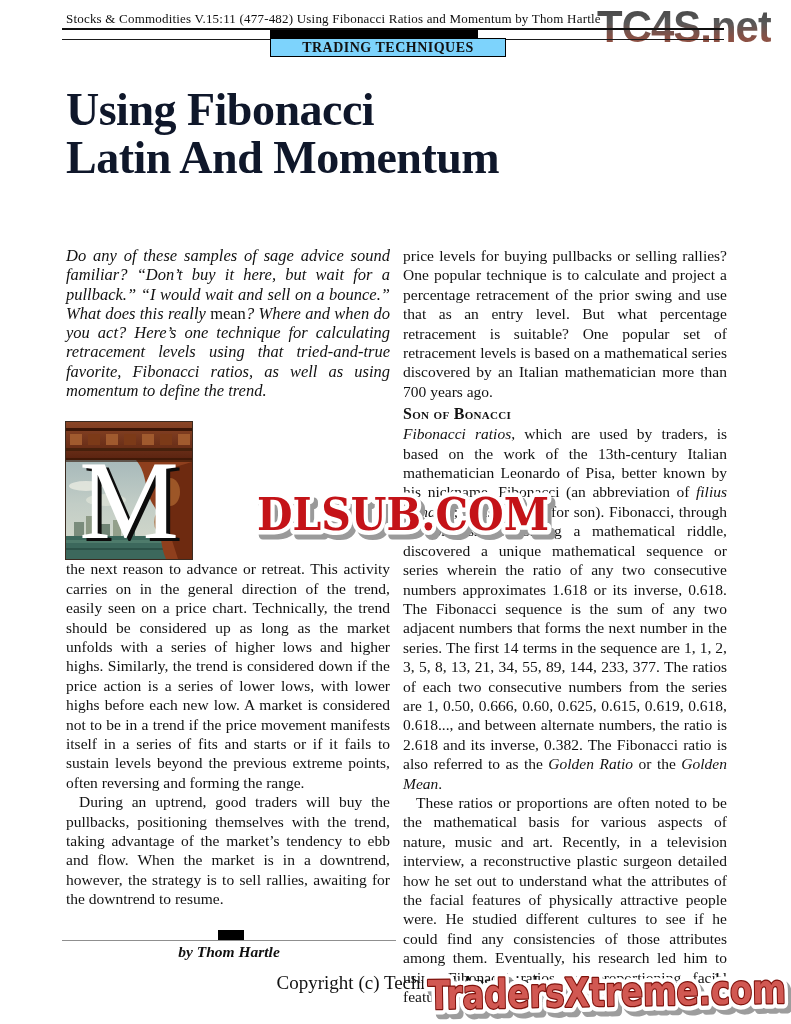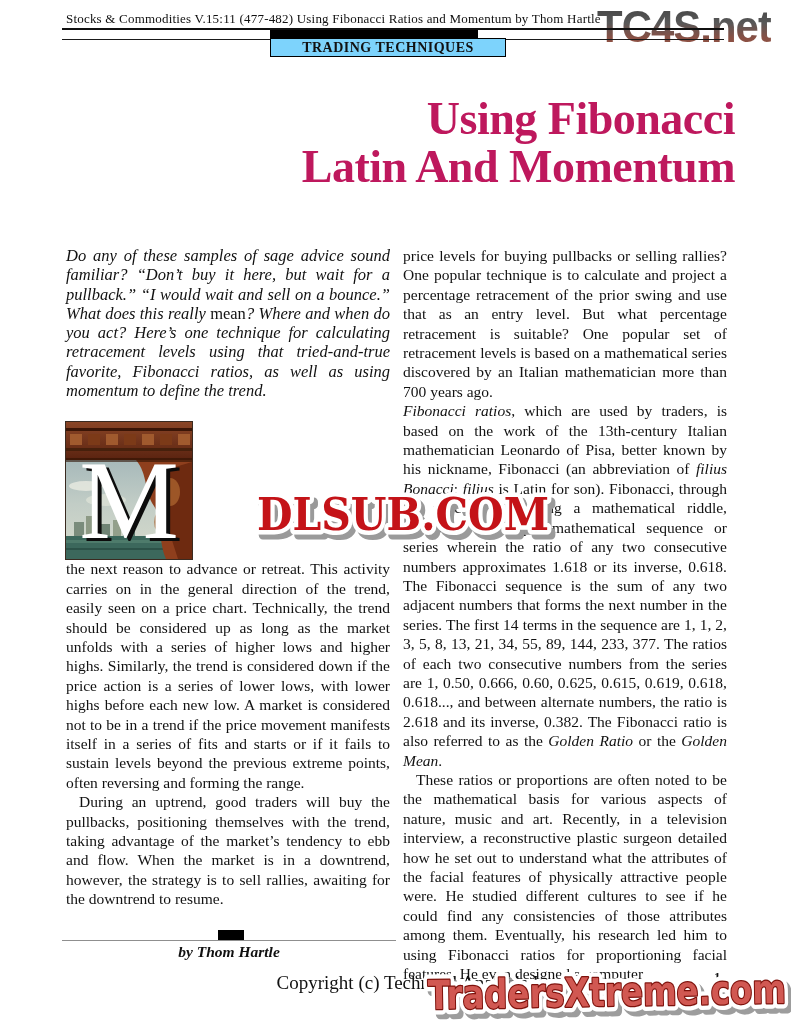--- a/index.html
+++ b/index.html
@@ -16,22 +16,22 @@
   .section-box span{font-weight:bold;font-size:14px;letter-spacing:.5px;}
 
   
   .logo-tc4s{position:absolute;left:597px;top:1px;z-index:4;
              font-family:"Liberation Sans",sans-serif;font-weight:800;font-size:45px;letter-spacing:-1px;
              transform:scaleX(.93);transform-origin:left top;
              background:linear-gradient(180deg,#3f3f3f 0%,#585858 42%,#8a5044 72%,#945443 100%);
              -webkit-background-clip:text;background-clip:text;color:transparent;}
 
   
-  .title{position:absolute;left:66px;top:86px;width:660px;margin:9px;text-align:right;z-index:2;
-         font-size:46px;line-height:48px;font-weight:bold;letter-spacing:-.5px;color:#be185d;}
+  .title{position:absolute;left:66px;top:86px;width:660px;margin:0;text-align:left;z-index:2;
+         font-size:46px;line-height:48px;font-weight:bold;letter-spacing:-.5px;color:#0f172a;}
   .title span{display:block;}
 
   
   .col{position:absolute;top:246px;width:330px;z-index:2;}
   .col-left{left:66px;width:324px;}
   .col-right{left:403px;width:324px;}
   .col p{margin:0;}
   .intro{font-size:16.5px;line-height:19.3px;text-align:justify;}
   .intro i{}
   .intro .roman{font-style:normal;}
@@ -134,20 +134,21 @@
         </svg>
       </div>
     </div>
 
     <p class="body-p below">the next reason to advance or retreat. This activity carries on in the general direction of the trend, easily seen on a price chart. Technically, the trend should be considered up as long as the market unfolds with a series of higher lows and higher highs. Similarly, the trend is considered down if the price action is a series of lower lows, with lower highs before each new low. A market is considered not to be in a trend if the price movement manifests itself in a series of fits and starts or if it fails to sustain levels beyond the previous extreme points, often reversing and forming the range.</p>
     <p class="body-p indent">During an uptrend, good traders will buy the pullbacks, positioning themselves with the trend, taking advantage of the market’s tendency to ebb and flow. When the market is in a downtrend, however, the strategy is to sell rallies, awaiting for the downtrend to resume.</p>
   </div>
 
   <div class="col col-right">
     <p class="body-p">price levels for buying pullbacks or selling rallies? One popular technique is to calculate and project a percentage retracement of the prior swing and use that as an entry level. But what percentage retracement is suitable? One popular set of retracement levels is based on a mathematical series discovered by an Italian mathematician more than 700 years ago.</p>
+    <h3 class="subhead">Son of Bonacci</h3>
     <p class="body-p"><i>Fibonacci ratios</i><span>, which are used by traders, is based on the work of the 13th-century Italian mathematician Leonardo of Pisa, better known by his nickname, Fibonacci (an abbreviation of </span><i>filius Bonacci</i><span>; </span><i>filius</i><span> is Latin for son). Fibonacci, through the process of solving a mathematical riddle, discovered a unique mathematical sequence or series wherein the ratio of any two consecutive numbers approximates 1.618 or its inverse, 0.618. The Fibonacci sequence is the sum of any two adjacent numbers that forms the next number in the series. The first 14 terms in the sequence are 1, 1, 2, 3, 5, 8, 13, 21, 34, 55, 89, 144, 233, 377. The ratios of each two consecutive numbers from the series are 1, 0.50, 0.666, 0.60, 0.625, 0.615, 0.619, 0.618, 0.618..., and between alternate numbers, the ratio is 2.618 and its inverse, 0.382. The Fibonacci ratio is also referred to as the </span><i>Golden Ratio</i><span> or the </span><i>Golden Mean</i><span>.</span></p>
     <p class="body-p indent">These ratios or proportions are often noted to be the mathematical basis for various aspects of nature, music and art. Recently, in a television interview, a reconstructive plastic surgeon detailed how he set out to understand what the attributes of the facial features of physically attractive people were. He studied different cultures to see if he could find any consistencies of those attributes among them. Eventually, his research led him to using Fibonacci ratios for proportioning facial features. He even designed a computer</p>
   </div>
 
   <svg class="wm wm-dlsub" width="310" height="64" viewBox="0 0 310 64" xmlns="http://www.w3.org/2000/svg">
     <text class="dl-shadow" x="155" y="46" text-anchor="middle" textLength="292" lengthAdjust="spacingAndGlyphs" transform="translate(4,5)">DLSUB.COM</text>
     <text class="dl-main" x="155" y="46" text-anchor="middle" textLength="292" lengthAdjust="spacingAndGlyphs">DLSUB.COM</text>
   </svg>
 
   <div class="byline-block">

